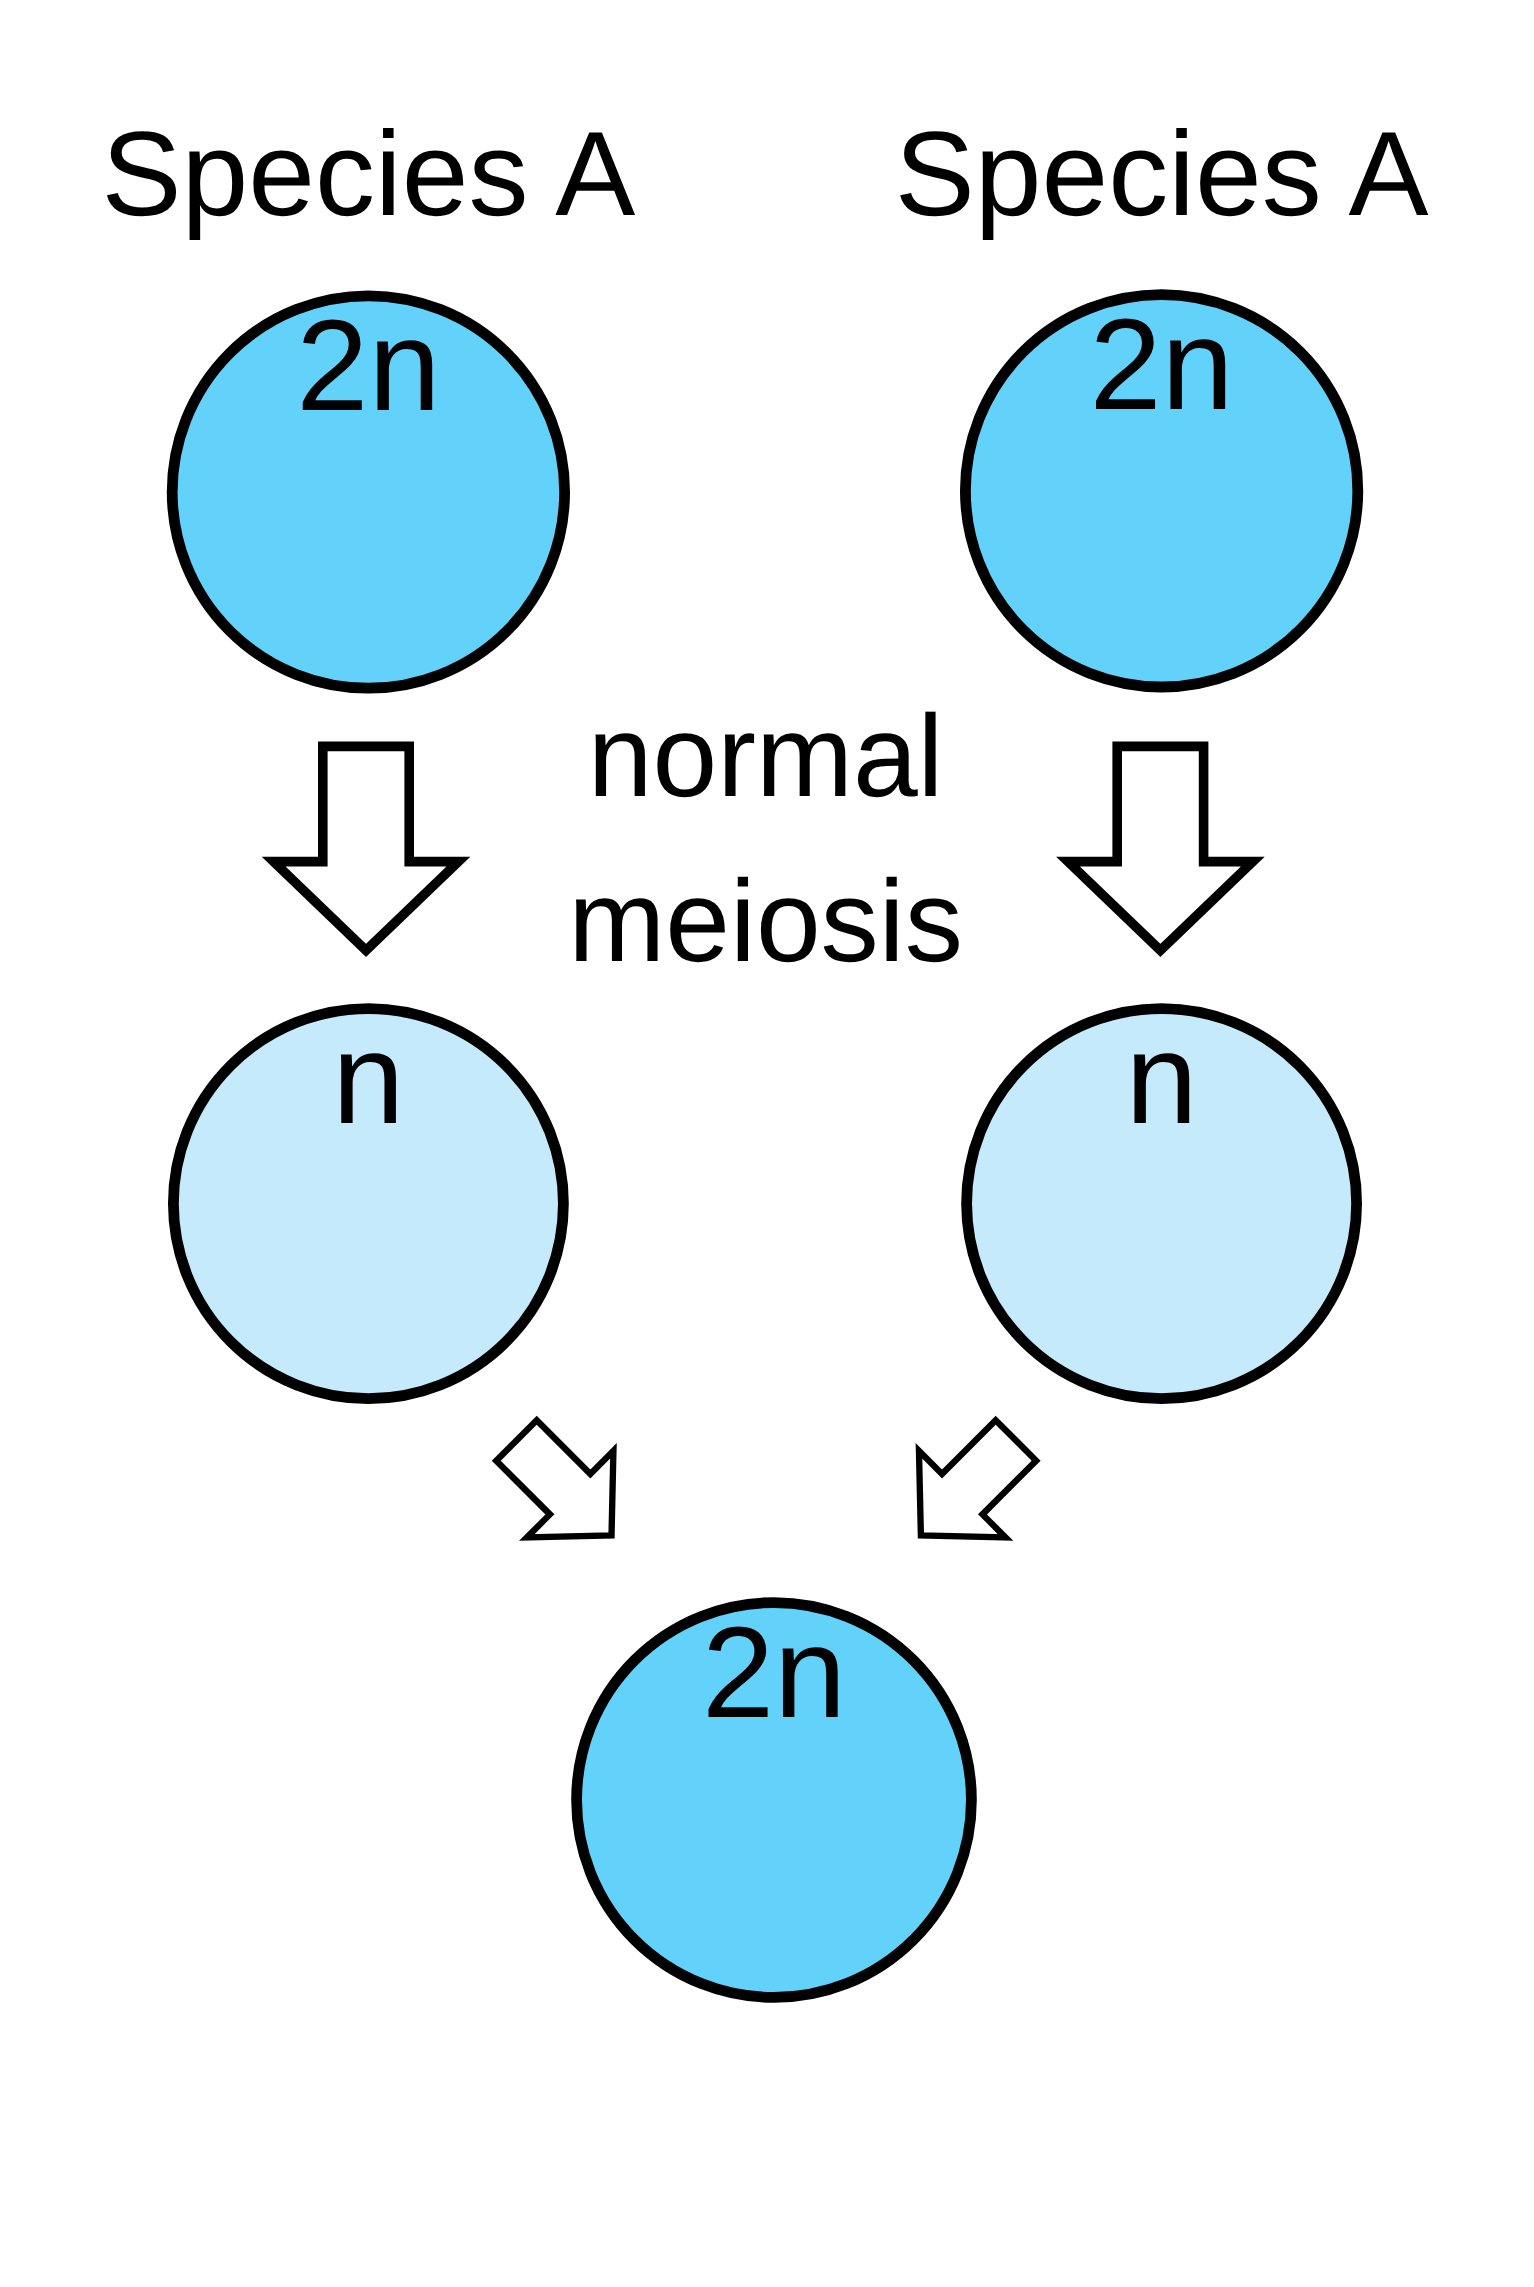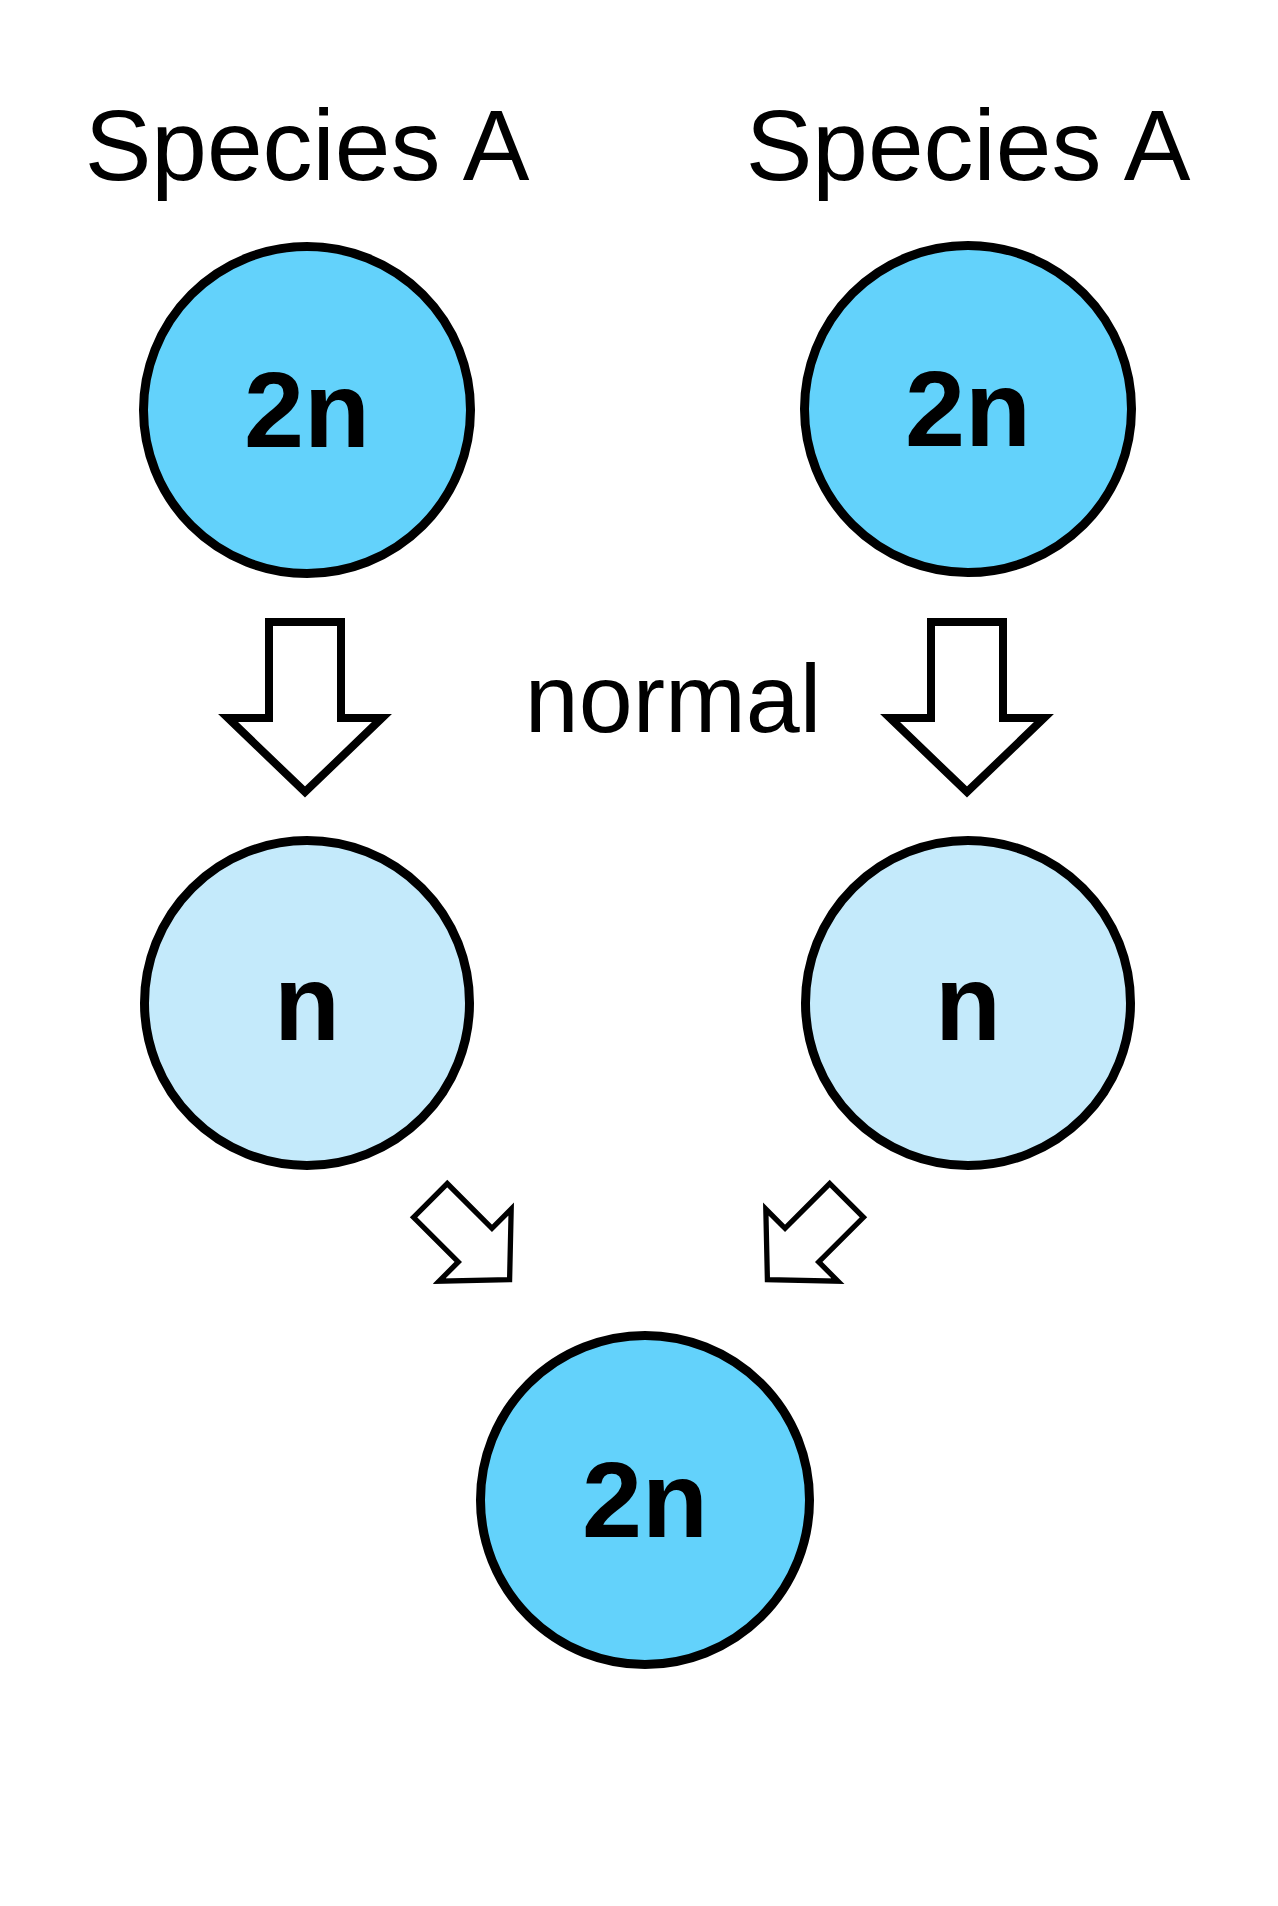--- a/index.html
+++ b/index.html
@@ -23,37 +23,36 @@
     transform:translate(-50%,-50%);
     white-space:nowrap;
     text-align:center;
     line-height:1.1;
   }
   .species{font-size:100px;}
   .species-left{left:307px;top:145px;}
   .species-right{left:968px;top:145px;}
   .process-label{
     position:absolute;
-    left:673px;top:699px;
+    left:638px;top:699px;
     transform:translate(-50%,-50%);
     font-size:97px;
     line-height:138px;
     text-align:center;
     white-space:nowrap;
   }
   .bottom-label{font-size:103px;left:640px;top:1771px;}
   .circle{
     position:absolute;
     transform:translate(-50%,-50%);
     border:9px solid var(--outline);
     border-radius:50%;
     display:flex;
-    align-items:center;
+    align-items:flex-start;
     justify-content:center;
-    font-weight:bold;
   }
   .circle .cell-text{
     font-size:108px;
     line-height:1;
   }
   .diploid{background:var(--diploid-fill);}
   .haploid{background:var(--haploid-fill);}
   .parent-left{left:307px;top:410px;width:336px;height:336px;}
   .parent-right{left:968px;top:409px;width:336px;height:336px;}
   .gamete-left{left:307px;top:1003px;width:334px;height:334px;}
@@ -94,20 +93,21 @@
   <svg class="arrow arrow-down-left" viewBox="0 0 154 170" preserveAspectRatio="none">
     <polygon class="arrow-shape" points="41,0 113,0 113,96 154,96 77,170 0,96 41,96"></polygon>
   </svg>
 
   <svg class="arrow arrow-down-right" viewBox="0 0 154 170" preserveAspectRatio="none">
     <polygon class="arrow-shape" points="41,0 113,0 113,96 154,96 77,170 0,96 41,96"></polygon>
   </svg>
 
   <div class="process-label">
     <div>normal</div>
+    <div>meiosis</div>
   </div>
 
   <div class="circle haploid gamete-left">
     <span class="cell-text">n</span>
   </div>
 
   <div class="circle haploid gamete-right">
     <span class="cell-text">n</span>
   </div>
 

